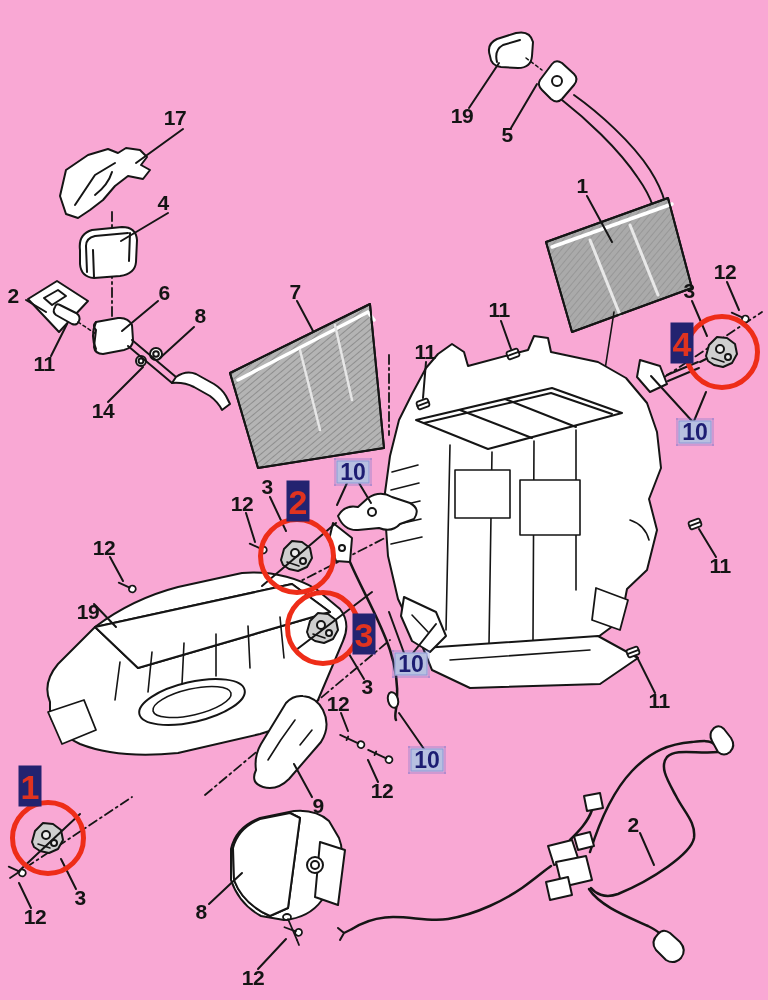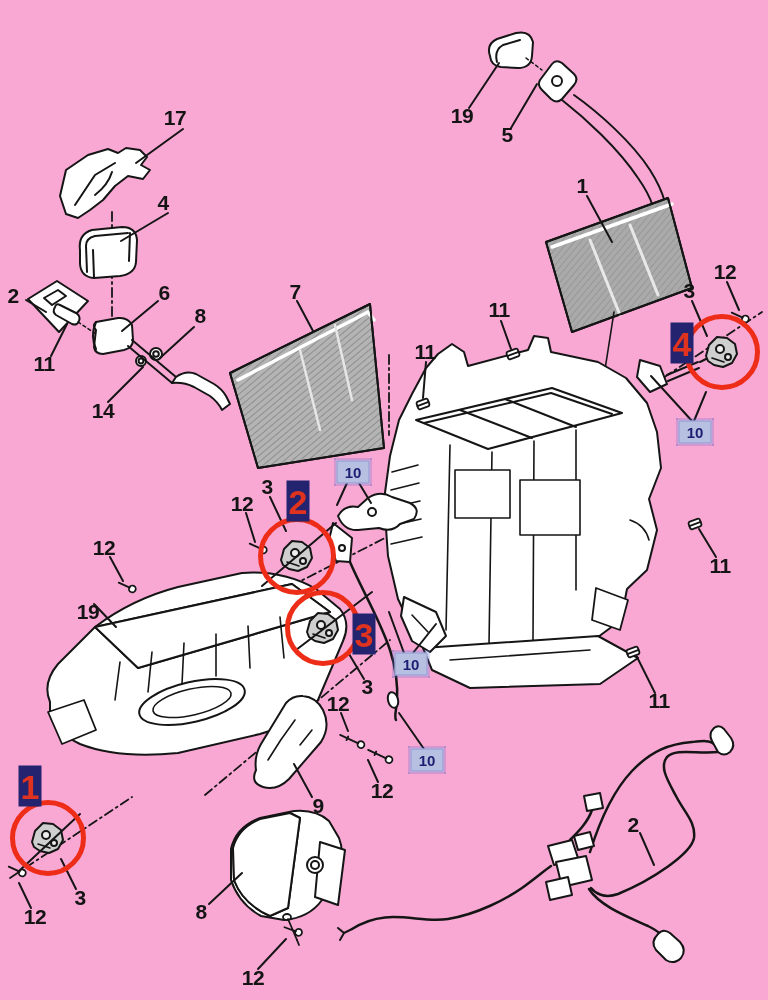--- a/index.html
+++ b/index.html
@@ -10,21 +10,21 @@
   .layer > *{pointer-events:auto;}
   .plabel{position:absolute;transform:translate(-50%,-50%);font-weight:bold;font-size:21px;
           color:#141414;letter-spacing:-0.5px;white-space:nowrap;}
   .callout{position:absolute;transform:translate(-50%,-50%);width:23px;height:41px;
            background:#232370;color:#e0331f;font-weight:bold;font-size:34px;line-height:1;
            display:flex;align-items:center;justify-content:center;}
   .hcircle{position:absolute;transform:translate(-50%,-50%);border:5px solid #ee2d18;
            border-radius:50%;background:transparent;}
   .link10{position:absolute;transform:translate(-50%,-50%);width:31px;height:21px;
           background:#b7c0e0;border:1px solid #8d97d8;outline:1px dotted #5d67c6;outline-offset:1px;
-          color:#1d1d72;font-weight:bold;font-size:15px;display:flex;align-items:center;
+          color:#1d1d72;font-weight:bold;font-size:23px;display:flex;align-items:center;
           justify-content:center;cursor:pointer;}
 </style>
 </head>
 <body>
 
 <div class="stage">
 
 <svg width="768" height="1000" viewBox="0 0 768 1000" fill="none" stroke="#151515" stroke-width="2" stroke-linecap="round" stroke-linejoin="round">
   <defs>
     <pattern id="hxE" width="5" height="5" patternUnits="userSpaceOnUse" patternTransform="rotate(50)">

